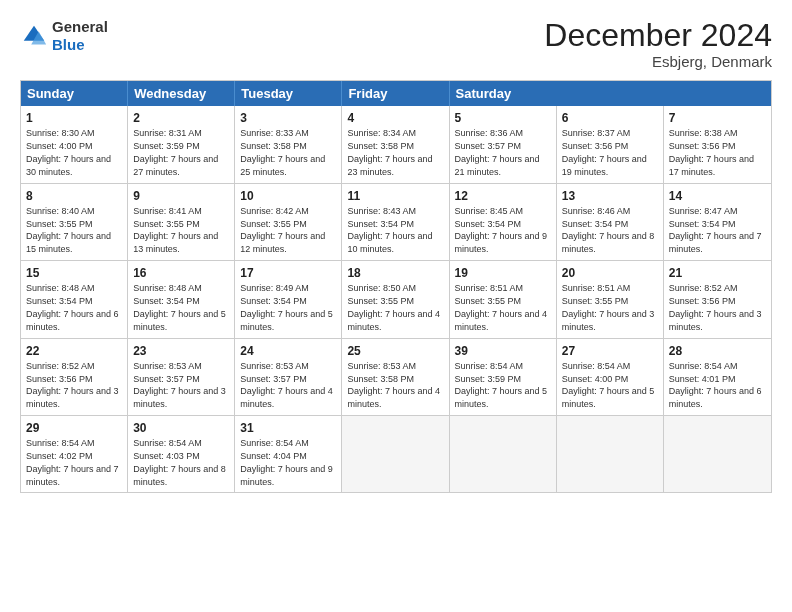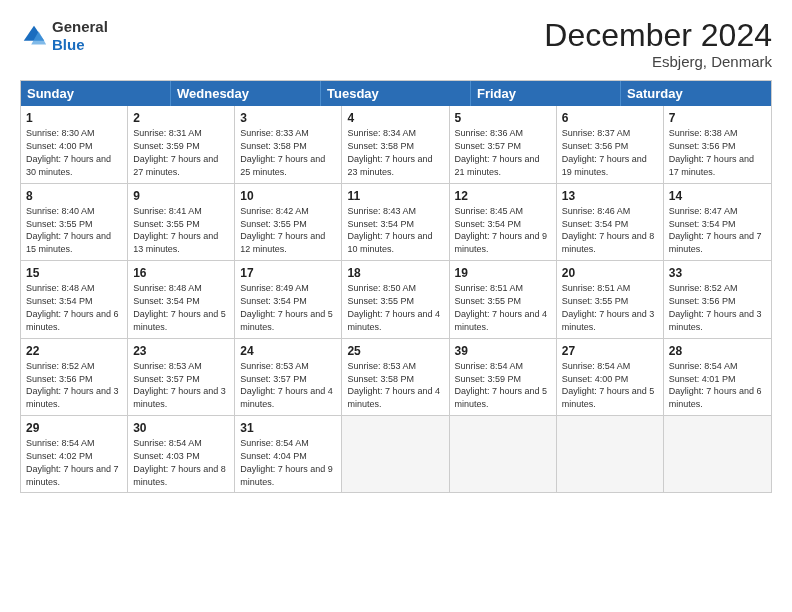--- a/index.html
+++ b/index.html
@@ -53,21 +53,21 @@
       color: #444;
     }
     .calendar {
       flex: 1;
       display: flex;
       flex-direction: column;
       border: 1px solid #ccc;
     }
     .cal-header {
       display: grid;
-      grid-template-columns: repeat(5, 1fr);
+      grid-template-columns: repeat(7, 1fr);
       background: #2a6db5;
     }
     .cal-header-cell {
       color: #fff;
       font-size: 13px;
       font-weight: bold;
       padding: 5px 6px;
       text-align: left;
       border-right: 1px solid #4a8dcf;
     }
@@ -158,21 +158,21 @@
           <div class="cal-cell"><span class="day-num">13</span><span class="cell-text">Sunrise: 8:46 AM<br>Sunset: 3:54 PM<br>Daylight: 7 hours and 8 minutes.</span></div>
           <div class="cal-cell"><span class="day-num">14</span><span class="cell-text">Sunrise: 8:47 AM<br>Sunset: 3:54 PM<br>Daylight: 7 hours and 7 minutes.</span></div>
         </div>
         <div class="cal-row">
           <div class="cal-cell"><span class="day-num">15</span><span class="cell-text">Sunrise: 8:48 AM<br>Sunset: 3:54 PM<br>Daylight: 7 hours and 6 minutes.</span></div>
           <div class="cal-cell"><span class="day-num">16</span><span class="cell-text">Sunrise: 8:48 AM<br>Sunset: 3:54 PM<br>Daylight: 7 hours and 5 minutes.</span></div>
           <div class="cal-cell"><span class="day-num">17</span><span class="cell-text">Sunrise: 8:49 AM<br>Sunset: 3:54 PM<br>Daylight: 7 hours and 5 minutes.</span></div>
           <div class="cal-cell"><span class="day-num">18</span><span class="cell-text">Sunrise: 8:50 AM<br>Sunset: 3:55 PM<br>Daylight: 7 hours and 4 minutes.</span></div>
           <div class="cal-cell"><span class="day-num">19</span><span class="cell-text">Sunrise: 8:51 AM<br>Sunset: 3:55 PM<br>Daylight: 7 hours and 4 minutes.</span></div>
           <div class="cal-cell"><span class="day-num">20</span><span class="cell-text">Sunrise: 8:51 AM<br>Sunset: 3:55 PM<br>Daylight: 7 hours and 3 minutes.</span></div>
-          <div class="cal-cell"><span class="day-num">33</span><span class="cell-text">Sunrise: 8:52 AM<br>Sunset: 3:56 PM<br>Daylight: 7 hours and 3 minutes.</span></div>
+          <div class="cal-cell"><span class="day-num">21</span><span class="cell-text">Sunrise: 8:52 AM<br>Sunset: 3:56 PM<br>Daylight: 7 hours and 3 minutes.</span></div>
         </div>
         <div class="cal-row">
           <div class="cal-cell"><span class="day-num">22</span><span class="cell-text">Sunrise: 8:52 AM<br>Sunset: 3:56 PM<br>Daylight: 7 hours and 3 minutes.</span></div>
           <div class="cal-cell"><span class="day-num">23</span><span class="cell-text">Sunrise: 8:53 AM<br>Sunset: 3:57 PM<br>Daylight: 7 hours and 3 minutes.</span></div>
           <div class="cal-cell"><span class="day-num">24</span><span class="cell-text">Sunrise: 8:53 AM<br>Sunset: 3:57 PM<br>Daylight: 7 hours and 4 minutes.</span></div>
           <div class="cal-cell"><span class="day-num">25</span><span class="cell-text">Sunrise: 8:53 AM<br>Sunset: 3:58 PM<br>Daylight: 7 hours and 4 minutes.</span></div>
           <div class="cal-cell"><span class="day-num">39</span><span class="cell-text">Sunrise: 8:54 AM<br>Sunset: 3:59 PM<br>Daylight: 7 hours and 5 minutes.</span></div>
           <div class="cal-cell"><span class="day-num">27</span><span class="cell-text">Sunrise: 8:54 AM<br>Sunset: 4:00 PM<br>Daylight: 7 hours and 5 minutes.</span></div>
           <div class="cal-cell"><span class="day-num">28</span><span class="cell-text">Sunrise: 8:54 AM<br>Sunset: 4:01 PM<br>Daylight: 7 hours and 6 minutes.</span></div>
         </div>

